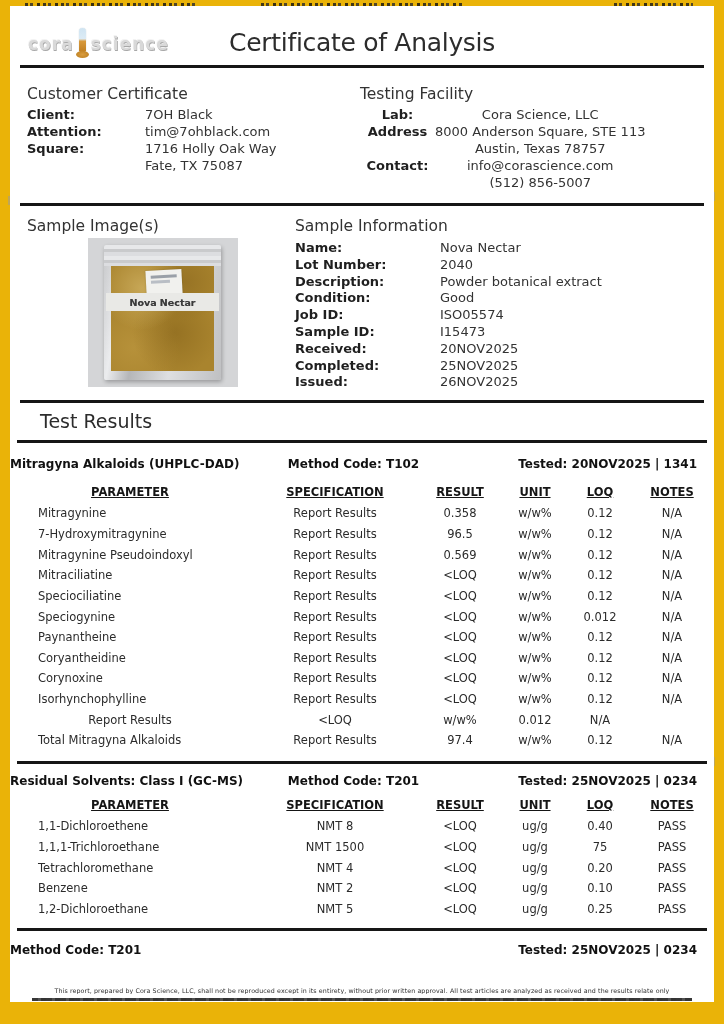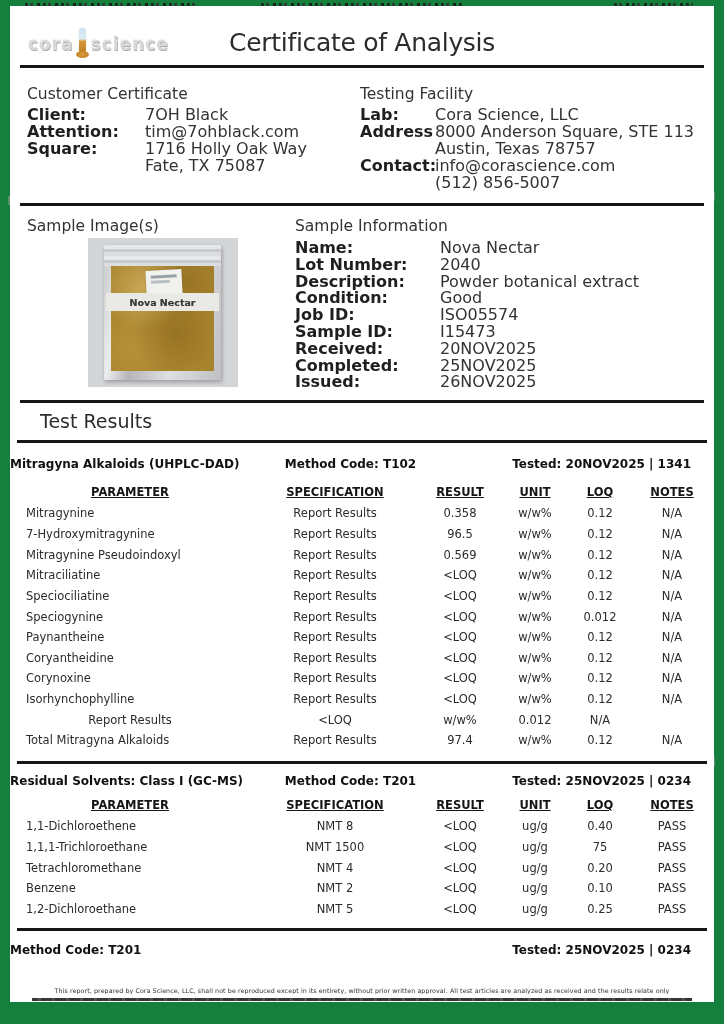--- a/index.html
+++ b/index.html
@@ -1,16 +1,16 @@
 <!DOCTYPE html>
 <html><head>
 <meta charset="utf-8">
 <style>
   html,body{margin:0;padding:0;}
-  .stage{position:relative;width:724px;height:1024px;background:#15803d;overflow:hidden;
+  .stage{position:relative;width:724px;height:1024px;background:#eab308;overflow:hidden;
          font-family:"DejaVu Sans","Liberation Sans",sans-serif;color:#222;}
   .page{position:absolute;left:10px;top:6px;width:704px;height:996px;background:#ffffff;overflow:hidden;}
 
   
   .smudge{position:absolute;top:3px;height:7px;opacity:.82;
           background:repeating-linear-gradient(90deg,#1c1c1c 0 3px,transparent 3px 5px,#2e2e2e 5px 8px,transparent 8px 12px,#111 12px 15px,transparent 15px 18px);}
   .edge-art{position:absolute;background:#9a9a9a;opacity:.55;}
 
   
   .logo{position:absolute;left:18px;top:22px;display:flex;align-items:center;gap:1px;}
@@ -21,21 +21,21 @@
                background:linear-gradient(180deg,#cfe4f2 0%,#dcebf5 45%,#d89a3c 55%,#c07f22 100%);
                box-shadow:0 0 1px #9fb3c0;}
   .flask .pool{position:absolute;left:0;bottom:2px;width:13px;height:7px;border-radius:50%;
                background:radial-gradient(#d99c3e,#b97d1f);}
   .page-title{position:absolute;left:0;right:0;top:22px;text-align:center;font-size:25px;
               letter-spacing:-0.3px;color:#2c2c2c;}
   .rule{position:absolute;left:10px;right:10px;height:2.5px;background:#161616;}
 
   
   .sec-h{position:absolute;font-size:15.5px;color:#333;}
-  .kv{position:absolute;display:grid;font-size:16px;line-height:17px;}
+  .kv{position:absolute;display:grid;font-size:13px;line-height:17px;}
   .kv .l{font-weight:bold;color:#1f1f1f;}
   .kv .v{color:#333;}
 
   
   .photo{position:absolute;left:78px;top:232px;width:150px;height:149px;background:#d4d5d7;}
   .bag{position:absolute;left:16px;top:7px;width:117px;height:135px;border-radius:2px;
        background:linear-gradient(100deg,#c6c7c9,#ebecee 18%,#b5b6b8 34%,#dedfe1 62%,#bfc0c2);
        box-shadow:1px 2px 4px rgba(0,0,0,.28);}
   .bag-top{position:absolute;top:0;left:0;right:0;height:21px;border-radius:2px 2px 0 0;
            background:repeating-linear-gradient(180deg,#e7e8ea 0 4px,#c9cacc 4px 7px,#dcdde0 7px 11px);}
@@ -52,28 +52,28 @@
   .bag-sticker i:last-child{background:#b9bec5;margin-right:12px;}
   .bag-label{position:absolute;left:2px;right:2px;top:48px;height:18px;background:#e9e9e6;
              display:flex;align-items:center;justify-content:center;font-size:9.5px;font-weight:bold;
              color:#3b3b3b;text-shadow:0 0 .6px #777;}
 
   
   .tr-head{position:absolute;left:30px;top:404px;font-size:19px;color:#2c2c2c;}
   .band{position:absolute;left:0;right:0;display:flex;align-items:center;font-size:12px;font-weight:bold;color:#111;}
   .band .b-l{flex:1;}
   .band .b-c{flex:0 0 auto;}
-  .band .b-r{flex:1;text-align:right;padding-right:23px;}
+  .band .b-r{flex:1;text-align:right;padding-right:17px;}
   .rgrid{display:grid;grid-template-columns:240px 170px 80px 70px 60px 84px;}
   .colhead{position:absolute;left:0;right:0;font-size:11.5px;font-weight:bold;color:#151515;}
   .colhead .ch{text-align:center;text-decoration:underline;}
   .rowswrap{position:absolute;left:0;right:0;}
   .rrow{height:20.65px;align-items:center;font-size:11.5px;color:#2b2b2b;}
   .rrow .c{text-align:center;}
-  .rrow .p{text-align:left;padding-left:16px;}
+  .rrow .p{text-align:left;padding-left:28px;}
 
   .footer{position:absolute;left:14px;right:14px;top:981px;text-align:center;font-size:6.3px;
           color:#2f2f2f;white-space:nowrap;overflow:hidden;letter-spacing:.1px;}
   .footer-cut{position:absolute;left:22px;right:22px;top:992px;height:2.5px;opacity:.85;
           background:repeating-linear-gradient(90deg,#141414 0 6px,#333 6px 9px,#101010 9px 14px);}
 </style>
 </head>
 <body>
 
 <div class="stage">
@@ -108,21 +108,21 @@
         <div class="v">tim@7ohblack.com</div>
 
         <div class="l">Square:</div>
         <div class="v">1716 Holly Oak Way</div>
 
         <div class="l"></div>
         <div class="v">Fate, TX 75087</div>
       </div>
 
     <div class="sec-h" style="left:350px;top:79px;">Testing Facility</div>
-    <div class="kv" style="left:350px;top:100px;grid-template-columns:75px 1fr;">
+    <div class="kv" style="left:350px;top:100px;grid-template-columns:75px 1fr;text-align:center;">
 
         <div class="l">Lab:</div>
         <div class="v">Cora Science, LLC</div>
 
         <div class="l">Address</div>
         <div class="v">8000 Anderson Square, STE 113</div>
 
         <div class="l"></div>
         <div class="v">Austin, Texas 78757</div>
 

